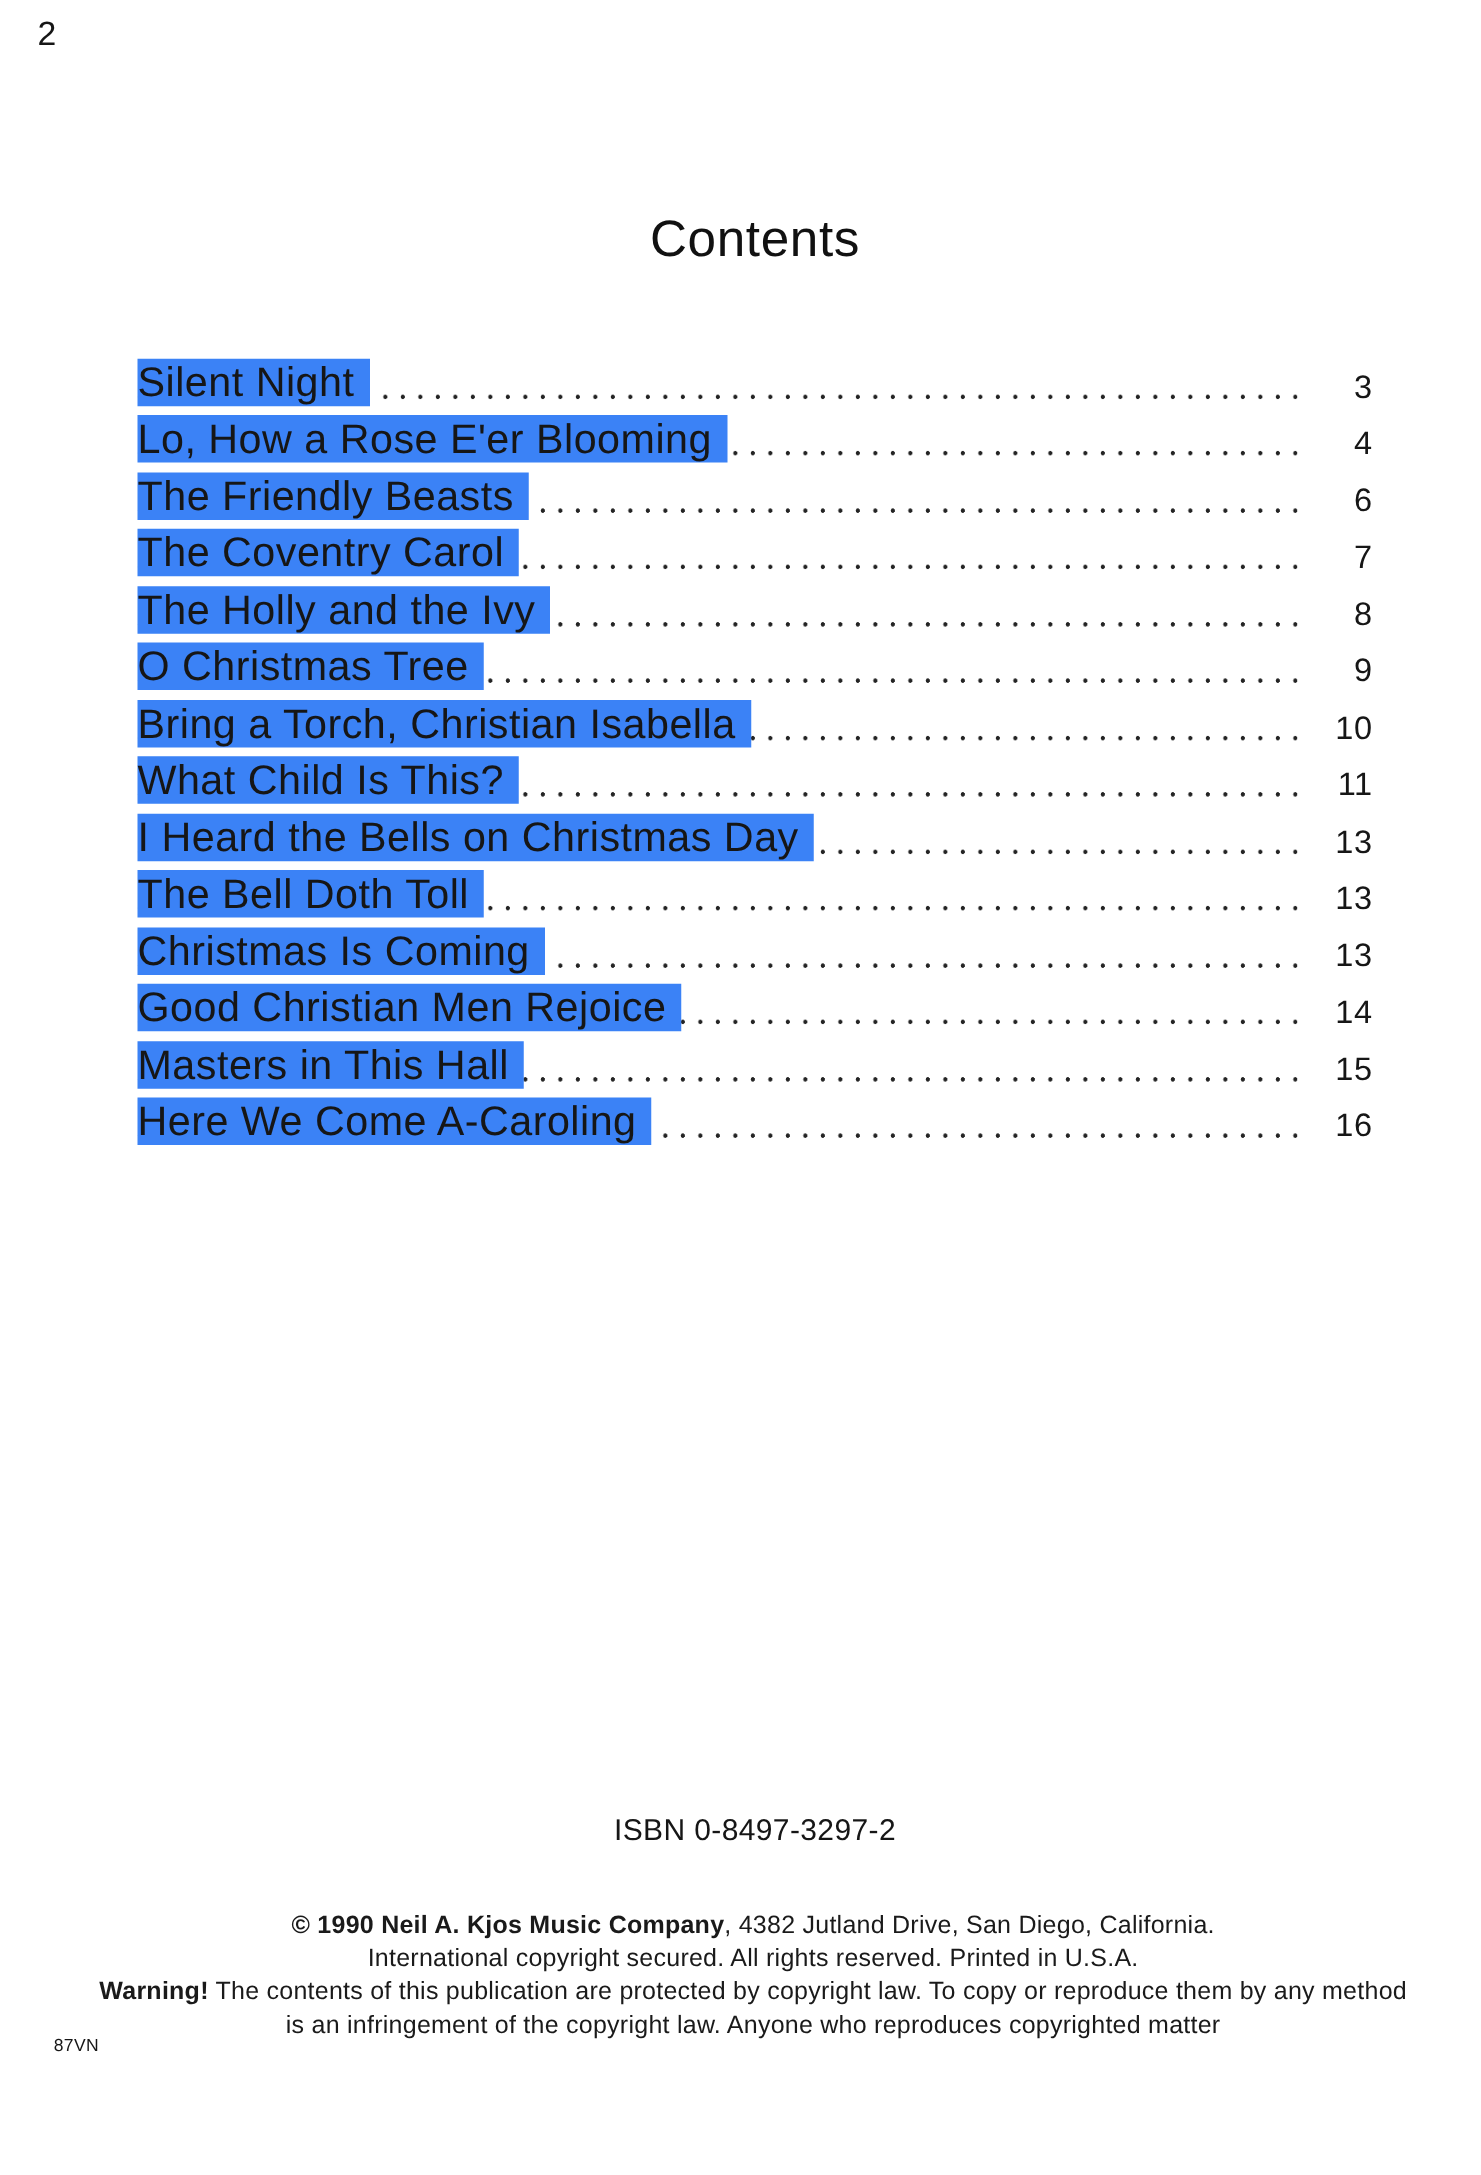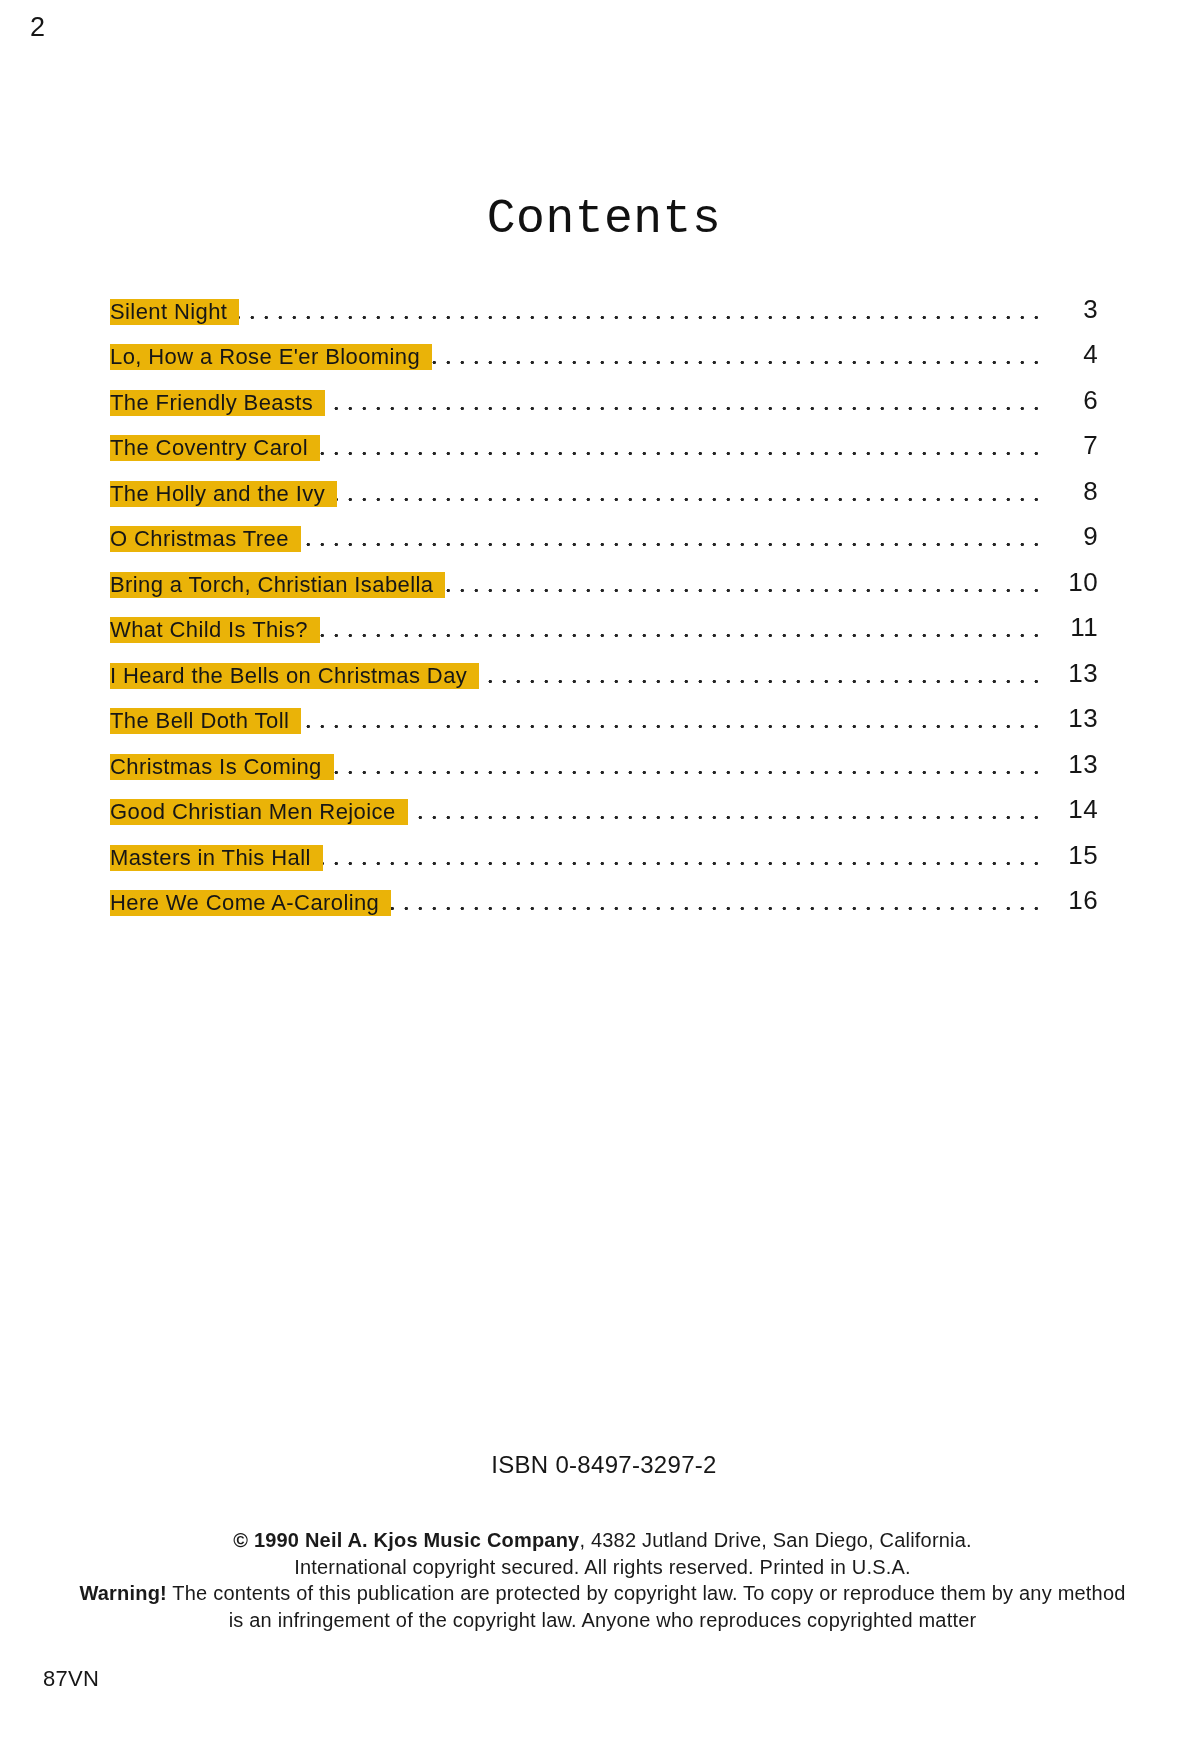--- a/index.html
+++ b/index.html
@@ -19,27 +19,26 @@
   .folio {
     position: absolute;
     left: 30px;
     top: 12px;
     font-size: 27px;
     letter-spacing: 0.3px;
   }
   .toc-title {
     position: absolute;
     left: 110px;
-    top: 192px;
+    top: 168px;
     width: 988px;
     text-align: center;
-    font-size: 48px;
+    font-size: 41px;
     letter-spacing: 0.5px;
     color: #111111;
-    font-family: Liberation Mono, monospace;
   }
   .toc {
     position: absolute;
     left: 110px;
     top: 283px;
     width: 988px;
   }
   .toc-row {
     position: relative;
     height: 45.5px;
@@ -51,23 +50,23 @@
     bottom: 9px;
     height: 5px;
     background-image: radial-gradient(circle at 2.2px 2.5px, #242424 1.5px, rgba(0,0,0,0) 1.9px);
     background-size: 14px 5px;
     background-repeat: repeat-x;
   }
   .toc-entry-title {
     position: absolute;
     left: 0;
     bottom: 4px;
-    background: #eab308;
+    background: #3b82f6;
     padding-right: 12px;
-    font-size: 22px;
+    font-size: 33px;
     letter-spacing: 0.4px;
     white-space: nowrap;
   }
   .toc-entry-page {
     position: absolute;
     right: 0;
     bottom: 4px;
     min-width: 52px;
     text-align: right;
     background: #ffffff;
@@ -95,23 +94,22 @@
     letter-spacing: 0.2px;
     color: #1a1a1a;
   }
   .footer-block b {
     font-weight: 700;
   }
   .plate {
     position: absolute;
     left: 43px;
     top: 1628px;
-    font-size: 22px;
+    font-size: 14px;
     letter-spacing: 0.3px;
-    margin-top: 38px;
   }
 </style>
 </head>
 <body>
 
 <div class="sheet">
 
   <div class="folio">2</div>
 
   <div class="toc-title">Contents</div>

